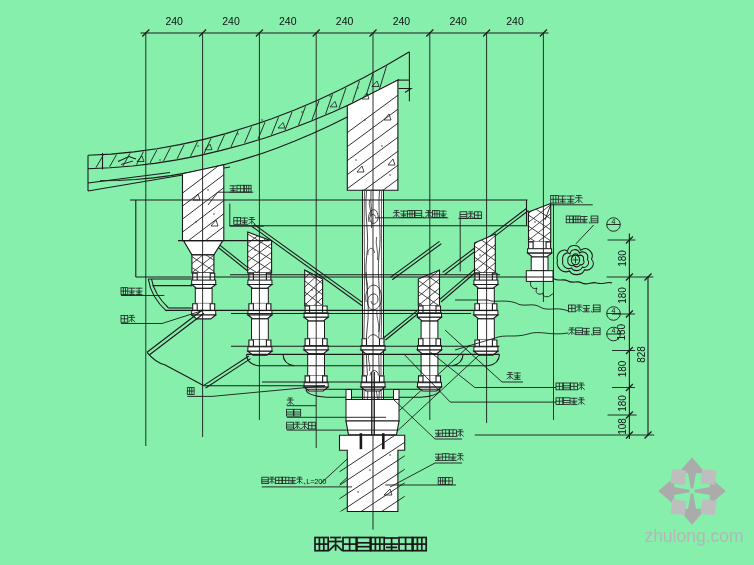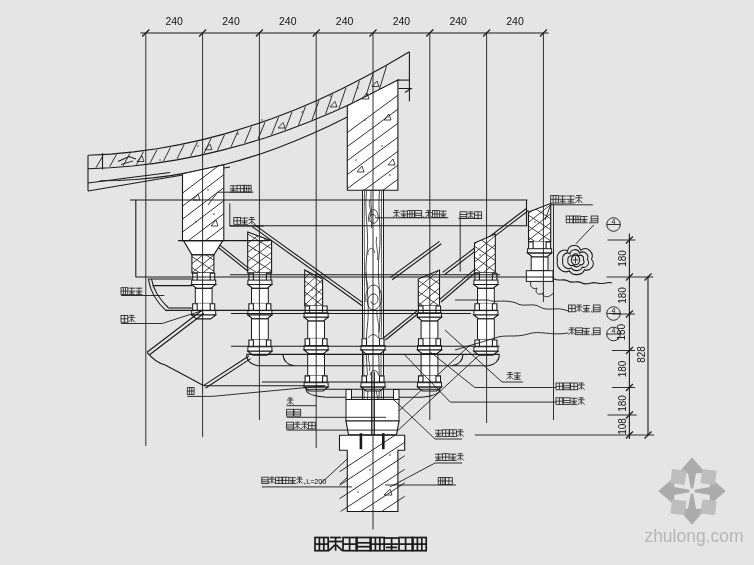--- a/index.html
+++ b/index.html
@@ -1,15 +1,15 @@
 <!DOCTYPE html>
 <html><head><meta charset="utf-8">
 <style>
 html,body{margin:0;padding:0;background:#fff;}
-#page{width:754px;height:565px;position:relative;background:#e5e5e5;overflow:hidden;}
+#page{width:754px;height:565px;position:relative;background:#86efac;overflow:hidden;}
 text{font-family:"Liberation Sans",sans-serif;}
 </style></head>
 <body>
 <div id="page">
 <svg width="754" height="565" viewBox="0 0 754 565">
 
 <line x1="252.0" y1="226.5" x2="365.9" y2="308.5" stroke="#1a1a1a" stroke-width="1.1"></line>
 <line x1="254.0" y1="224.4" x2="367.9" y2="306.4" stroke="#1a1a1a" stroke-width="1.1"></line>
 
 <line x1="213.9" y1="244.0" x2="247.7" y2="271.0" stroke="#1a1a1a" stroke-width="1.1"></line>

